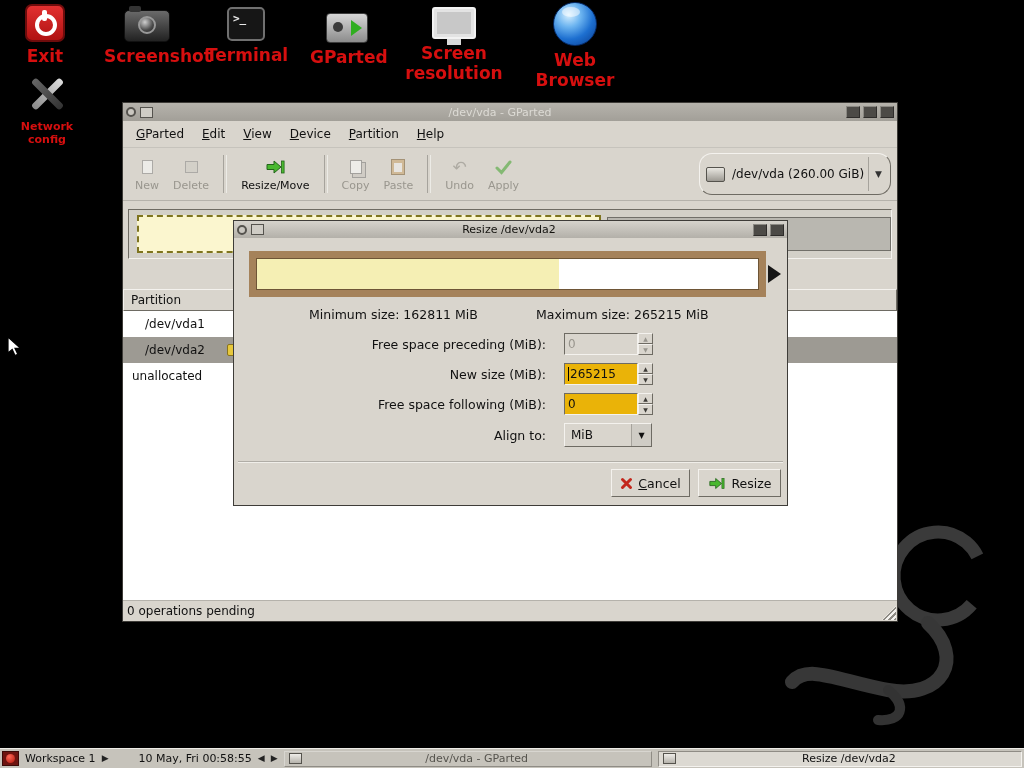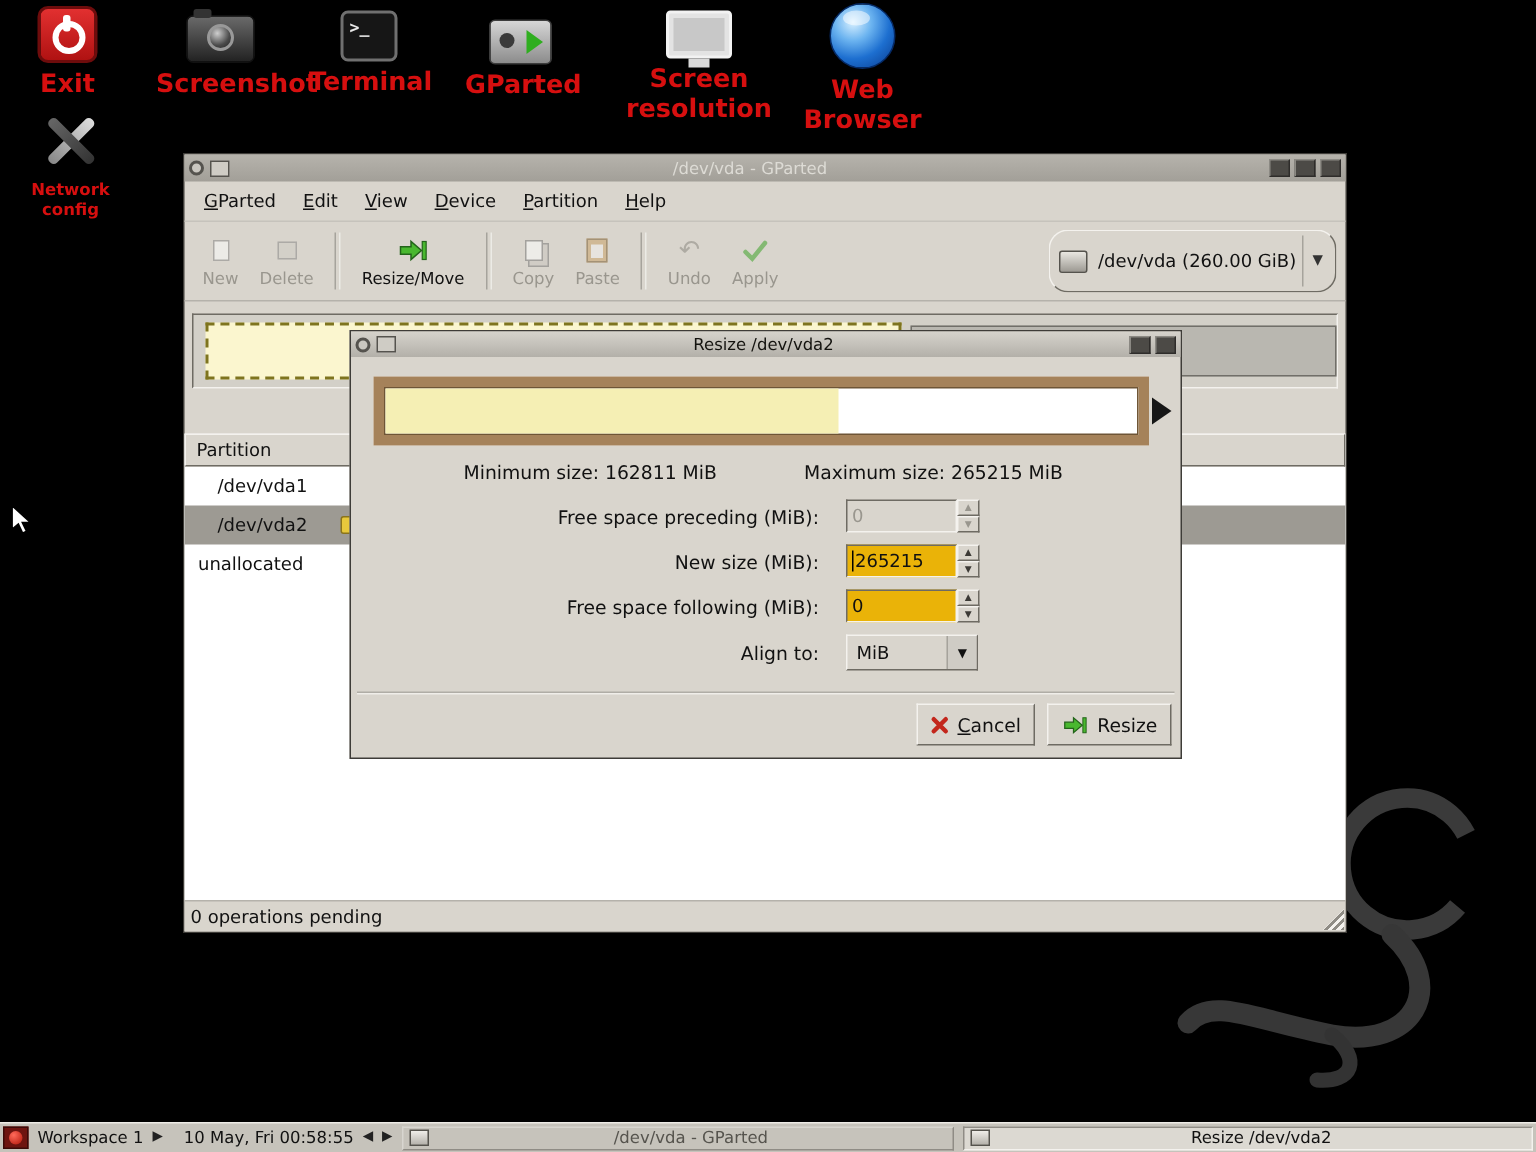--- a/index.html
+++ b/index.html
@@ -6,21 +6,21 @@
   .screen{position:relative;width:1024px;height:768px;background:#000;overflow:hidden;
           font-family:"DejaVu Sans","Liberation Sans",sans-serif;font-size:12px;color:#111;}
 
   
   .dicon{position:absolute;text-align:center;color:#d60f0f;font-weight:bold;font-size:17px;}
   .dicon .dlabel{margin-top:4px;}
   .di-exit{left:9px;top:4px;width:72px;}
   .di-shot{left:104px;top:4px;width:86px;}
   .di-term{left:206px;top:4px;width:80px;}
   .di-gp{left:310px;top:4px;width:74px;}
-  .di-res{left:388px;top:4px;width:132px;margin-left:12px;}
+  .di-res{left:388px;top:4px;width:132px;}
   .di-web{left:520px;top:2px;width:110px;}
   .di-net{left:8px;top:72px;width:78px;font-size:11px;}
 
   .ic-exit{width:40px;height:38px;margin:0 auto;background:linear-gradient(#e23030,#b01212);
            border:2px solid #6e0c0c;border-radius:7px;position:relative;box-sizing:border-box;}
   .ic-exit::before{content:"";position:absolute;left:8px;top:8px;width:14px;height:14px;border:4px solid #fff;border-radius:50%;}
   .ic-exit::after{content:"";position:absolute;left:15px;top:4px;width:5px;height:11px;background:#fff;border-radius:2px;}
   .ic-cam{width:44px;height:30px;margin:6px auto 0;background:linear-gradient(#6a6a6a,#222);
           border:1px solid #111;border-radius:5px;position:relative;}
   .ic-cam::before{content:"";position:absolute;left:13px;top:5px;width:18px;height:18px;border-radius:50%;
@@ -385,21 +385,21 @@
   <svg class="cursor" width="15" height="21" viewBox="0 0 15 21">
     <polygon points="1,1 1,17 5.2,13.4 8,19.5 10.8,18.2 8,12.4 13.5,12.4" fill="#fff" stroke="#000" stroke-width="1.2"></polygon>
   </svg>
 
   <div class="taskbar">
     <span class="tb-red">
         <i></i>
       </span>
     <span>Workspace 1</span>
     <span class="arr">▶</span>
-    <span style="margin-left:8px;">10 May, Fri 00:58:55</span>
+    <span style="margin-left:24px;">10 May, Fri 00:58:55</span>
     <span class="arr">◀</span>
     <span class="arr">▶</span>
     <span class="task task1">
       <span class="mini-ico"></span>
       <span class="tl">/dev/vda - GParted</span>
     </span>
     <span class="task task2">
       <span class="mini-ico"></span>
       <span class="tl">Resize /dev/vda2</span>
     </span>

